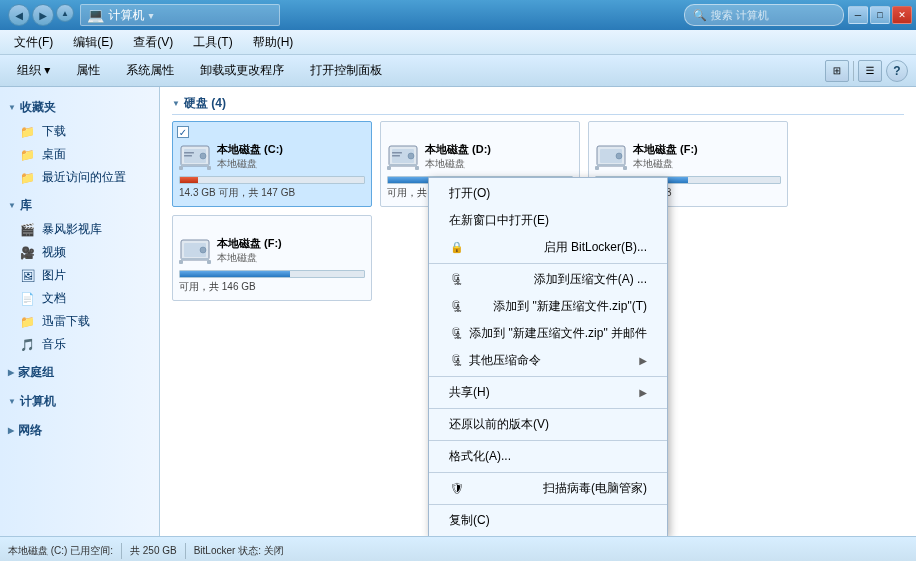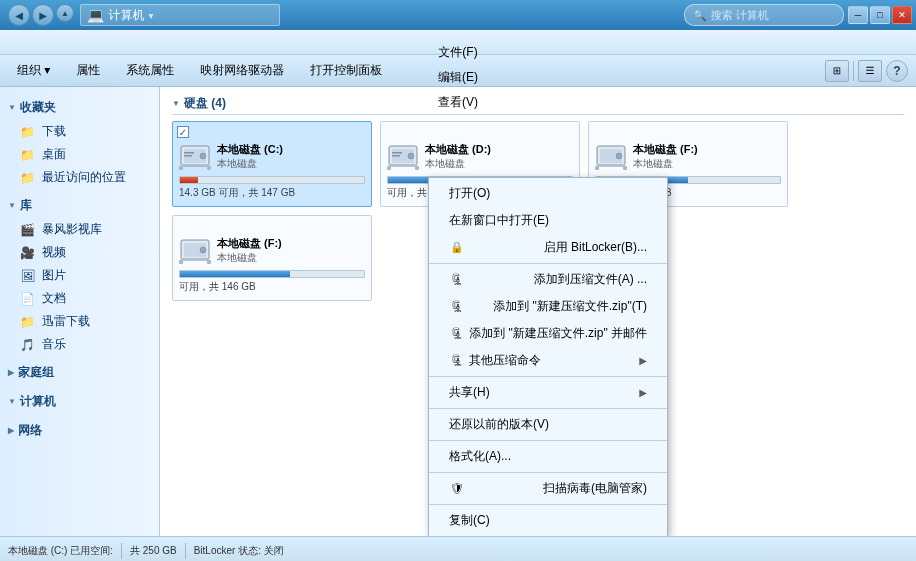--- a/index.html
+++ b/index.html
@@ -83,21 +83,20 @@
 
     
     .menu-bar {
       height: 22px;
       background: linear-gradient(to bottom, #e8f4ff, #d0e8f8);
       display: flex;
       align-items: center;
       padding: 12px 6px;
       gap: 4px;
       border-bottom: 1px solid #b0cce0;
-      flex-direction: column;
     }
     .menu-item {
       padding: 2px 8px;
       cursor: pointer;
       font-size: 12px;
       color: #000;
       border-radius: 2px;
     }
 
     
@@ -369,21 +368,21 @@
   <div class="menu-item">编辑(E)</div>
   <div class="menu-item">查看(V)</div>
   <div class="menu-item">工具(T)</div>
   <div class="menu-item">帮助(H)</div>
 </div>
 
 <div class="toolbar">
   <div class="toolbar-btn">组织 ▾</div>
   <div class="toolbar-btn">属性</div>
   <div class="toolbar-btn">系统属性</div>
-  <div class="toolbar-btn">映射网络驱动器</div>
+  <div class="toolbar-btn">卸载或更改程序</div>
   <div class="toolbar-btn">打开控制面板</div>
   <div class="toolbar-right">
     <div class="view-btn">⊞</div>
     <div class="toolbar-separator"></div>
     <div class="view-btn">☰</div>
     <div class="help-btn">?</div>
   </div>
 </div>
 
 <div class="main-content">

